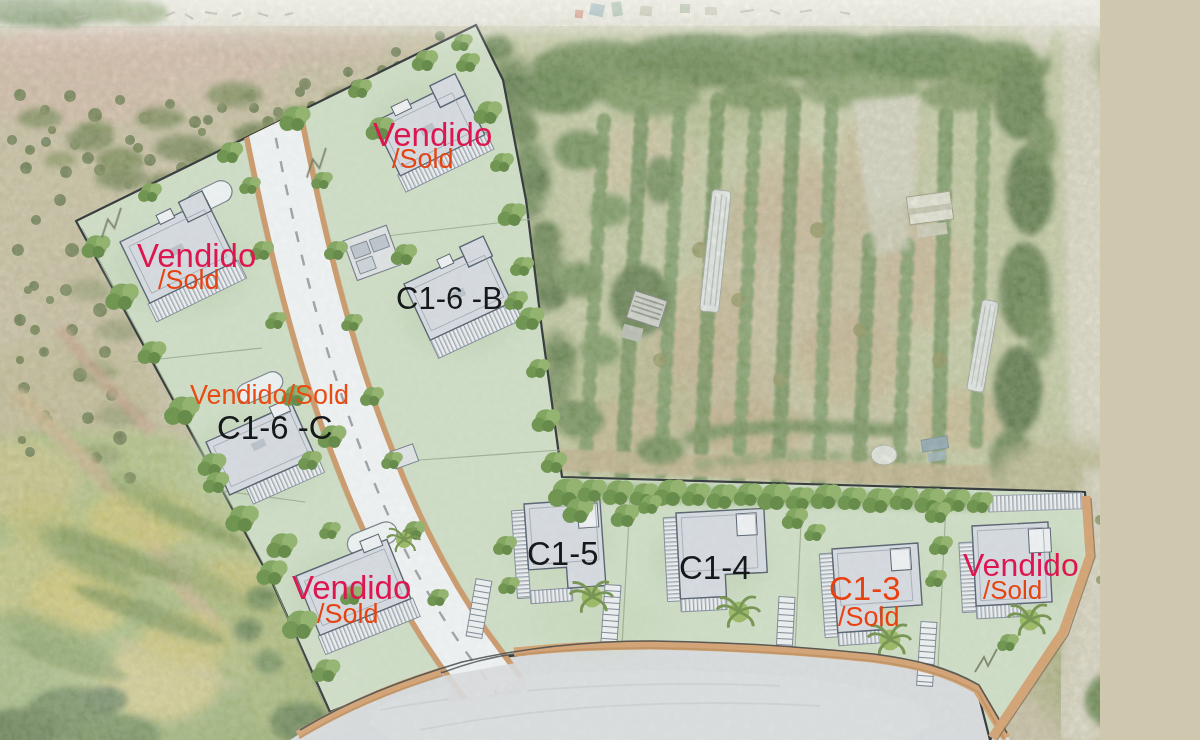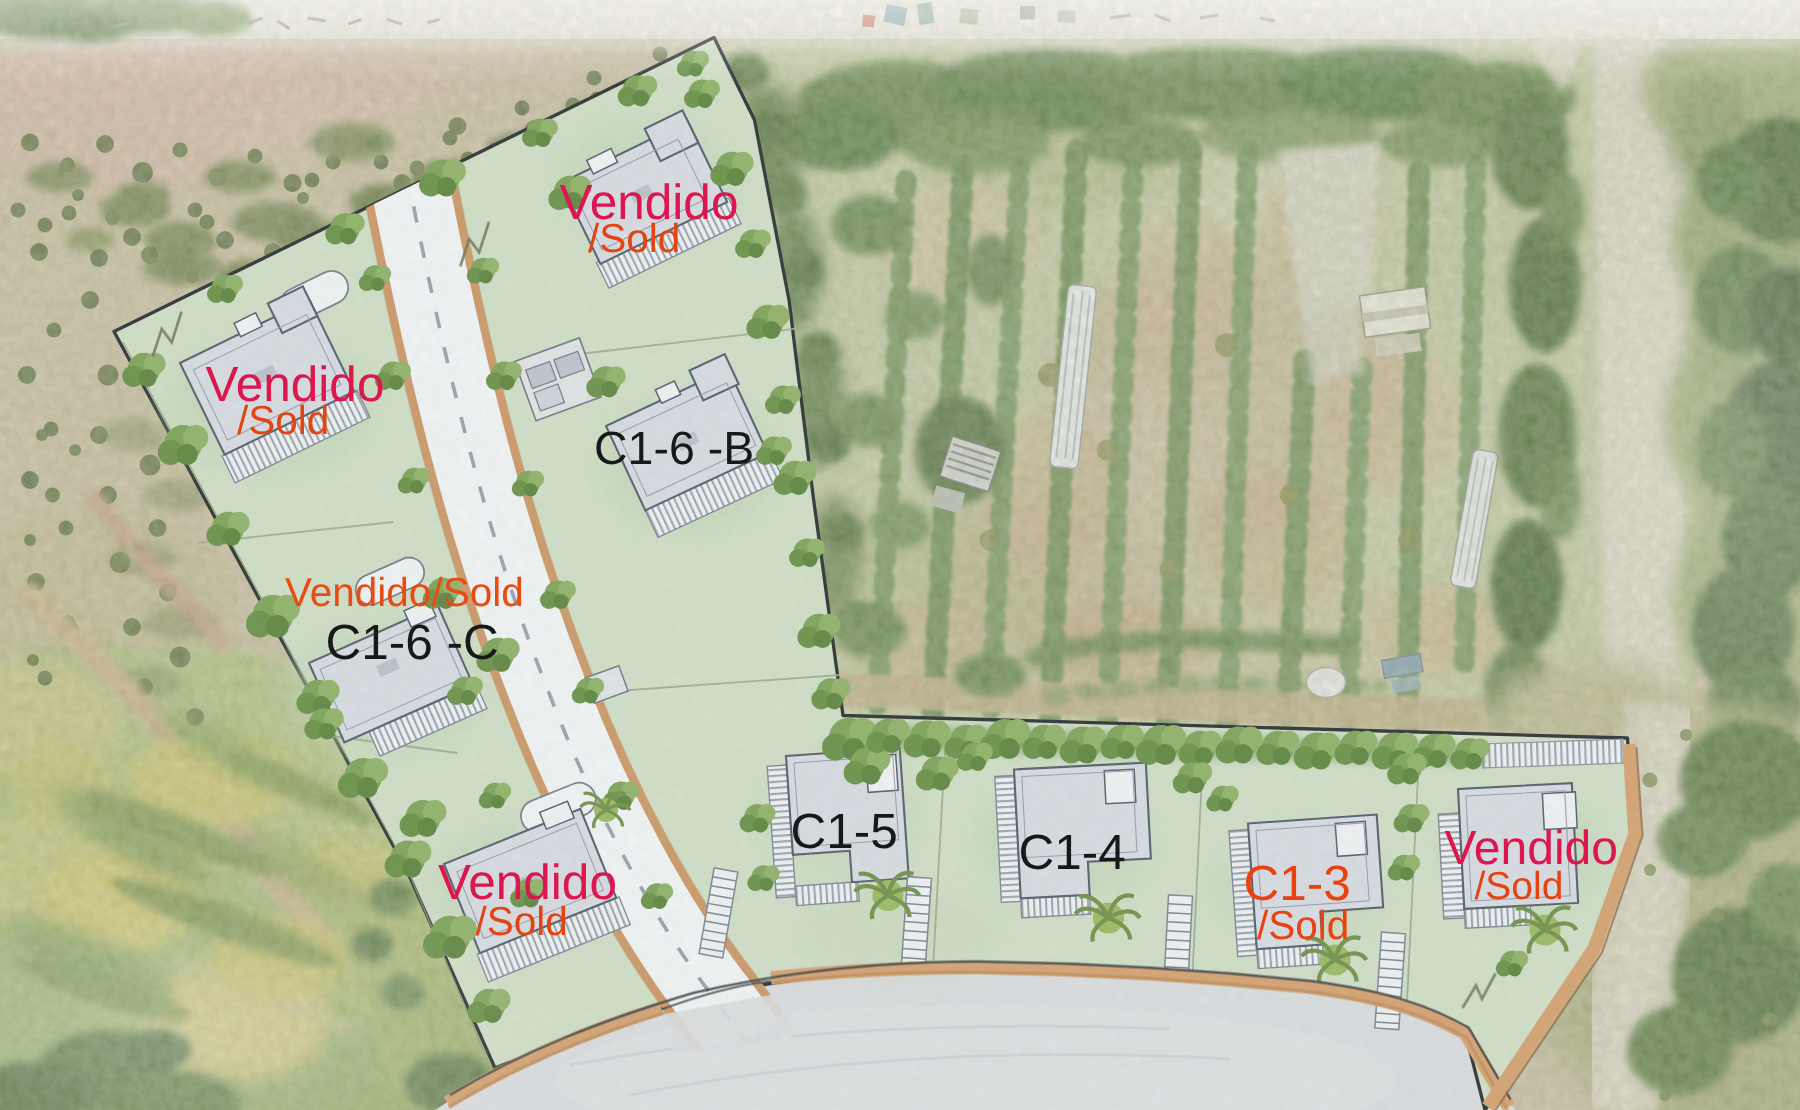--- a/index.html
+++ b/index.html
@@ -1,16 +1,16 @@
 <!DOCTYPE html>
 <html><head>
 <meta charset="utf-8">
 <style>
   html,body{margin:0;padding:0;background:#cfc7ae;}
-  #wrap{width:1200px;height:740px;overflow:hidden;position:relative;font-family:"Liberation Sans",sans-serif;}
+  #wrap{width:1100px;height:740px;overflow:hidden;position:relative;font-family:"Liberation Sans",sans-serif;}
   svg{display:block;}
 </style>
 </head>
 <body>
 <div id="wrap">
 <svg width="1200" height="740" viewBox="0 0 1200 740">
 <defs>
   <filter id="b6" x="-40%" y="-40%" width="180%" height="180%">
           <feGaussianBlur stdDeviation="6"></feGaussianBlur>
         </filter>

